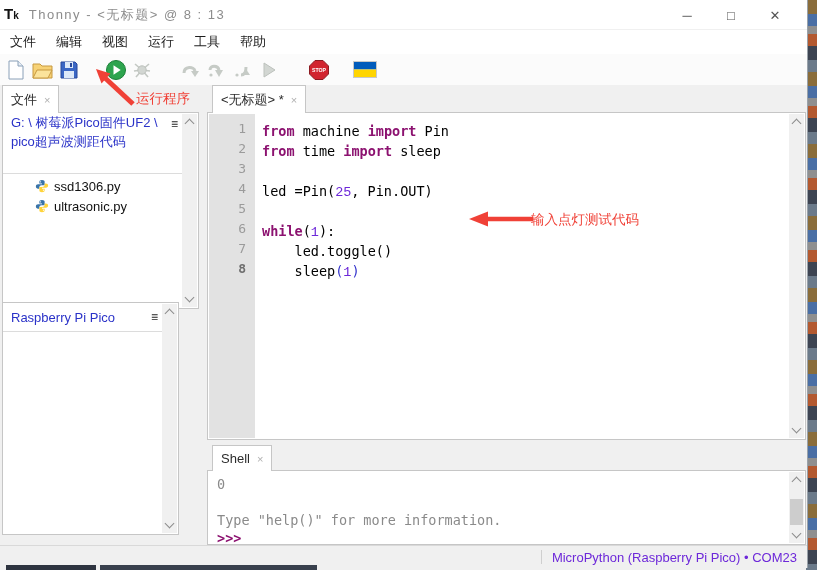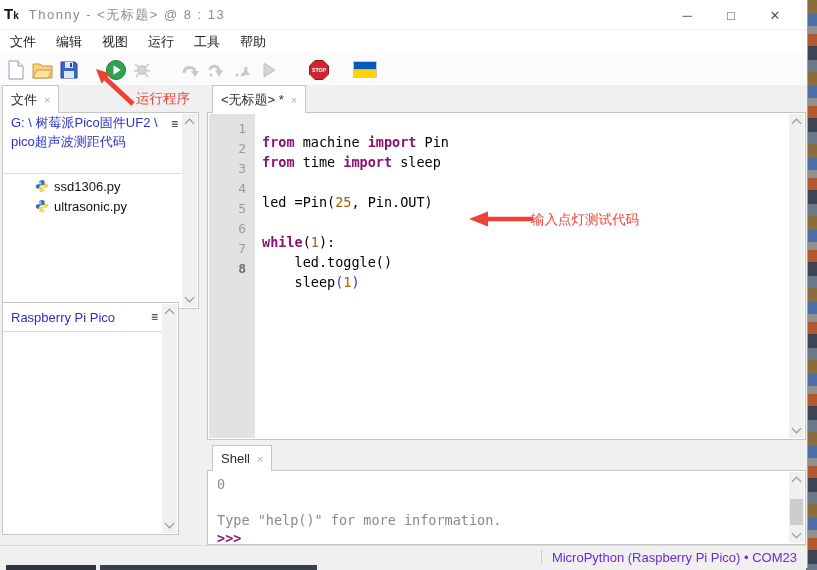--- a/index.html
+++ b/index.html
@@ -43,25 +43,25 @@
   .chev{width:6px;height:6px;border-right:1.6px solid #8c8c8c;border-bottom:1.6px solid #8c8c8c;display:block;}
   .chev.u{transform:rotate(-135deg);margin-top:4px;}
   .chev.d{transform:rotate(45deg);margin-bottom:4px;}
   .sb-thumb{position:absolute;left:1px;width:13px;background:#cdcdcd;}
   
   .gutter{position:absolute;left:1px;top:1px;bottom:1px;width:46px;background:#e2e2e2;
        font-family:"DejaVu Sans Mono","Liberation Mono",monospace;font-size:13px;color:#9b9b9b;
        padding-top:5px;box-sizing:border-box;}
   .gutter div{height:20px;line-height:20px;text-align:right;padding-right:9px;}
   .gutter div.cur{font-weight:bold;color:#6e6e6e;}
-  .code-area{position:absolute;left:47px;top:1px;right:16px;bottom:1px;padding:18px 0 0 7px;
+  .code-area{position:absolute;left:47px;top:1px;right:16px;bottom:1px;padding:7px 0 0 7px;
        font-family:"DejaVu Sans Mono","Liberation Mono",monospace;font-size:13.5px;}
   .code-line{height:20px;line-height:20px;white-space:pre;color:#000;}
   .kw{color:#8c1270;font-weight:bold;}
-  .num{color:#a16207;}
+  .num{color:#6d28d9;font-family:Liberation Mono, monospace;}
   .par{color:#3333cc;}
   
   .shell-body{position:absolute;left:1px;top:1px;right:16px;bottom:1px;padding:3px 0 0 8px;
        font-family:"DejaVu Sans Mono","Liberation Mono",monospace;font-size:13.5px;}
   .shell-line{height:18px;line-height:18px;white-space:pre;}
   .dim{color:#8a8a8a;}
   .prompt{color:#8c1270;font-weight:bold;}
   
   .annot-text{position:absolute;color:#f04137;font-weight:normal;font-size:13.5px;z-index:20;white-space:nowrap;}
   .annot-svg{position:absolute;z-index:20;}

